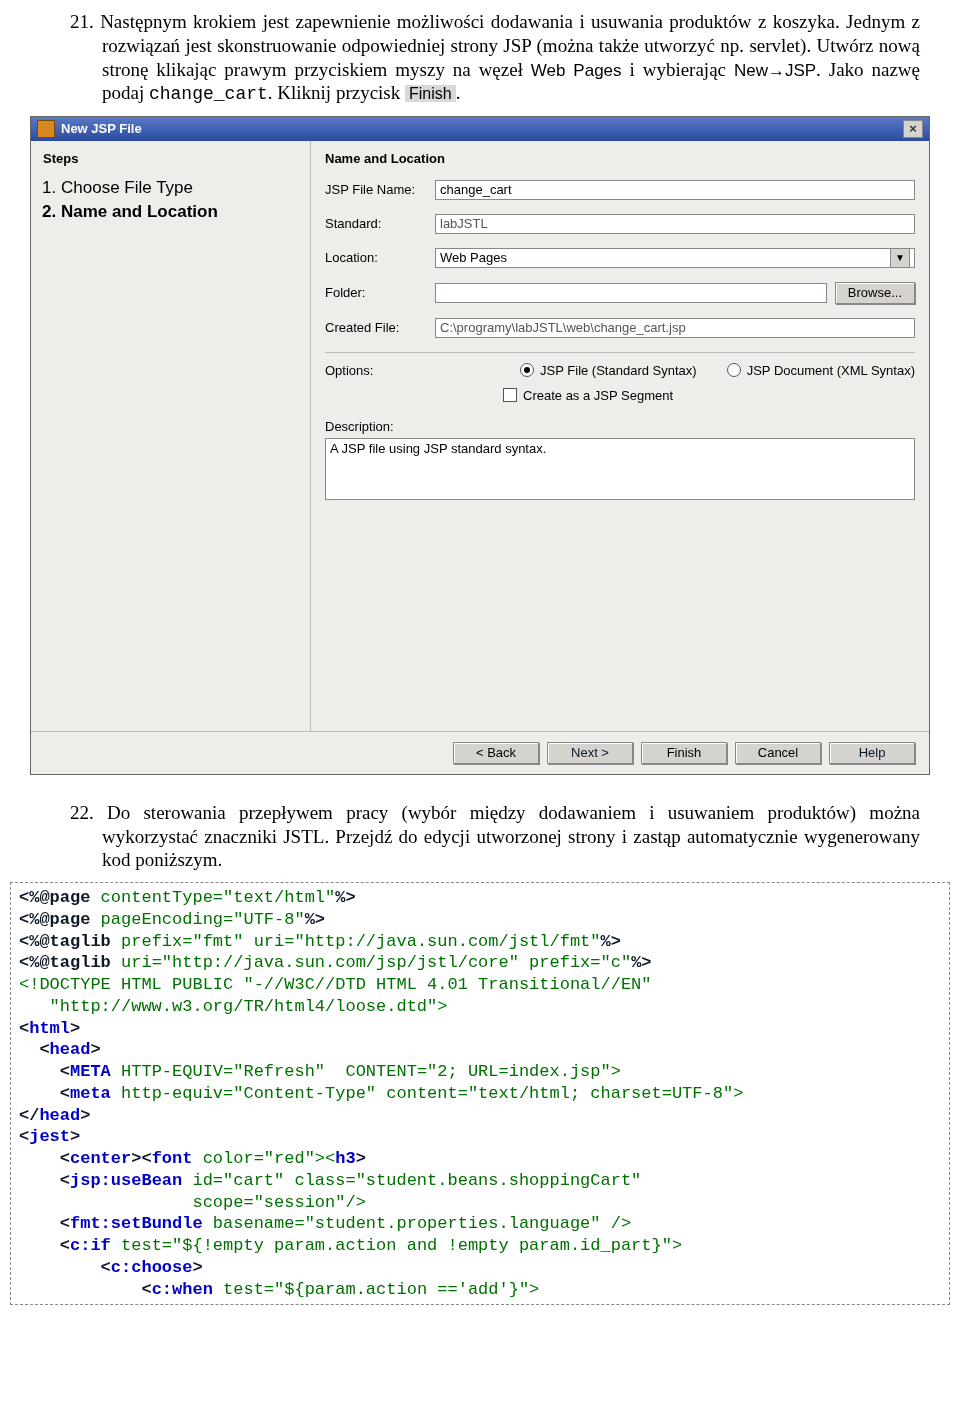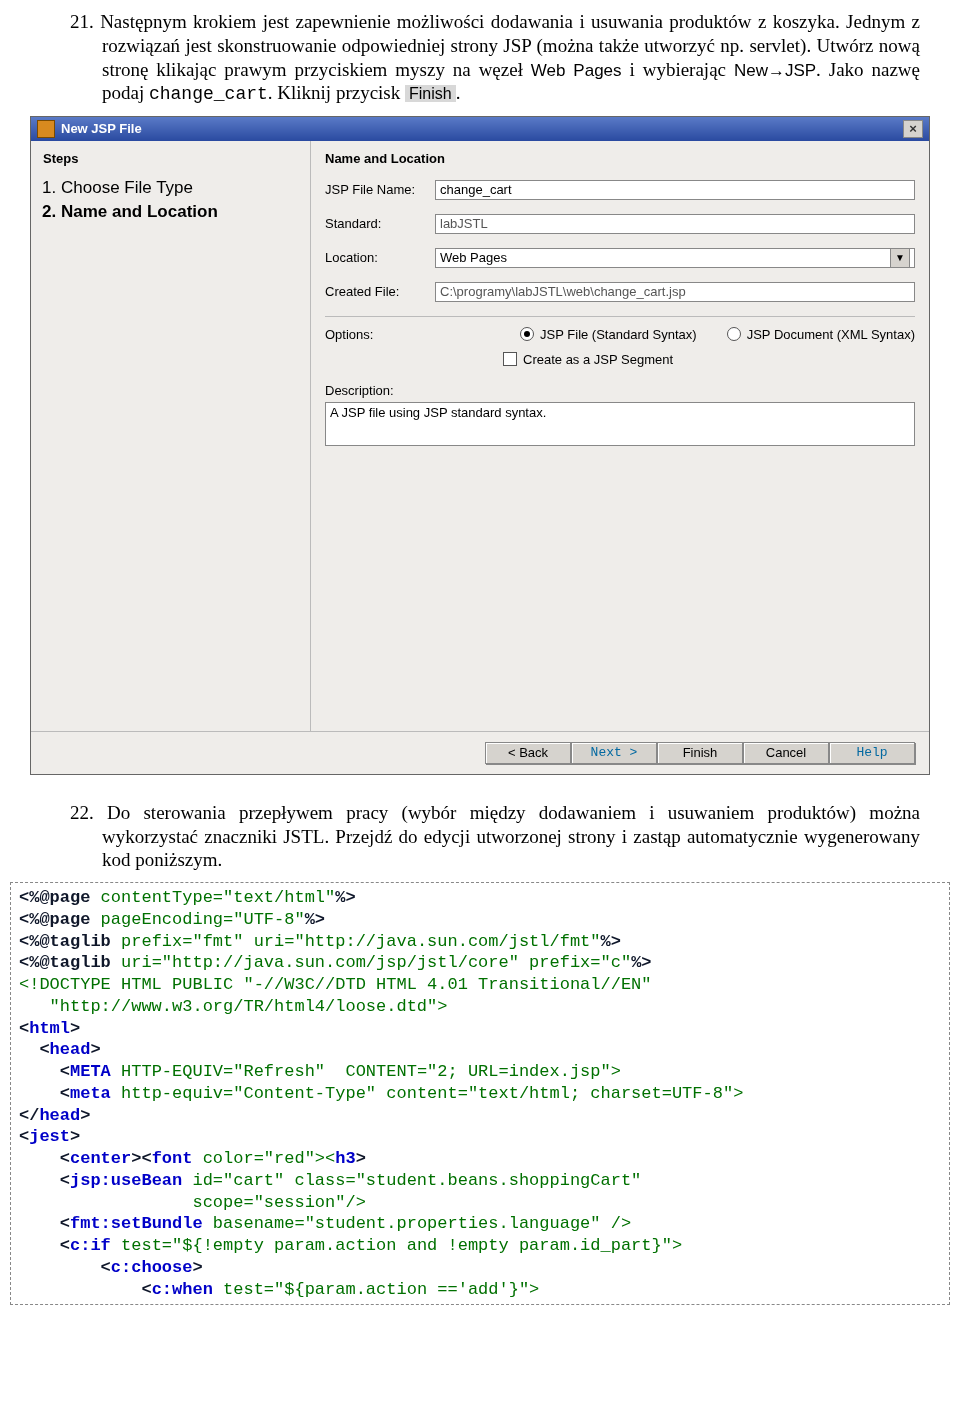--- a/index.html
+++ b/index.html
@@ -96,32 +96,32 @@
     cursor:pointer;
   }
   .sep { border-top:1px solid #bbb; margin: 4px 0 10px 0; }
   .radio-row { display:flex; align-items:center; gap:30px; margin-left:110px;}
   .radio-row label, .check-row label { display:flex; align-items:center; gap:6px;}
   .check-row { margin-left:178px; margin-top:10px;}
   .radio { width:12px; height:12px; border:1px solid #555; border-radius:50%; display:inline-flex; align-items:center; justify-content:center; background:#fff;}
   .radio.sel::after{content:""; width:6px; height:6px; background:#000; border-radius:50%;}
   .check { width:12px; height:12px; border:1px solid #555; background:#fff; display:inline-block;}
   .desc-area {
-    width:100%; height:44px; border:1px solid #888; background:#fff;
+    width:100%; height:62px; border:1px solid #888; background:#fff;
     font-family: Tahoma, sans-serif; font-size:13px; padding:2px 4px; box-sizing:border-box;
     margin-top:4px; resize:none;
   }
   .wiz-buttons {
     border-top:1px solid #bbb;
     padding: 10px 14px;
-    display:flex; justify-content:flex-end; 
+    display:flex; justify-content:flex-end; gap:8px;
     background:#efedea;
   }
   .wiz-btn { min-width:86px; }
-  .wiz-btn.disabled { color:#0369a1;font-family:Liberation Mono, monospace; }
+  .wiz-btn.disabled { color:#0f172a; }
 
   
   .codebox {
     margin: 6px 10px 0 10px;
     border: 1px dashed #888;
     padding: 4px 8px;
     font-family: "Courier New", monospace;
     font-size: 17px;
     line-height: 1.28;
     white-space: pre;
@@ -166,20 +166,25 @@
       <div class="frow">
         <span class="lbl">Standard:</span>
         <input type="text" class="ro" readonly="" value="labJSTL" style="">
       </div>
       <div class="frow">
         <span class="lbl">Location:</span>
         <div class="combo">
           <span>Web Pages</span>
           <span class="arrow">▼</span>
         </div>
+      </div>
+      <div class="frow">
+        <span class="lbl">Folder:</span>
+        <input type="text" value="" style="">
+        <button class="browse-btn" style="margin-left:8px;">Browse...</button>
       </div>
       <div class="frow">
         <span class="lbl">Created File:</span>
         <input type="text" class="ro" readonly="" value="C:\programy\labJSTL\web\change_cart.jsp" style="">
       </div>
 
       <div class="sep"></div>
 
       <div class="frow" style="margin-bottom:6px;">
         <span class="lbl">Options:</span>

